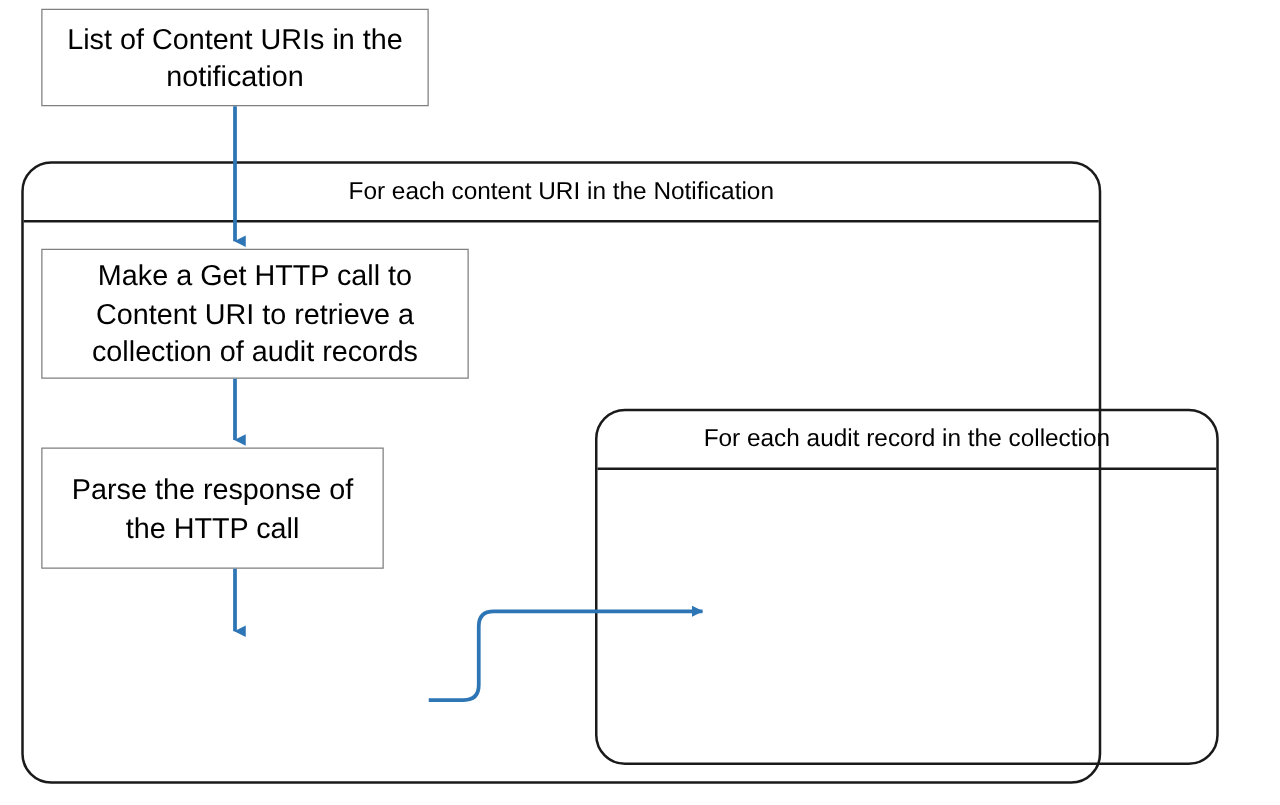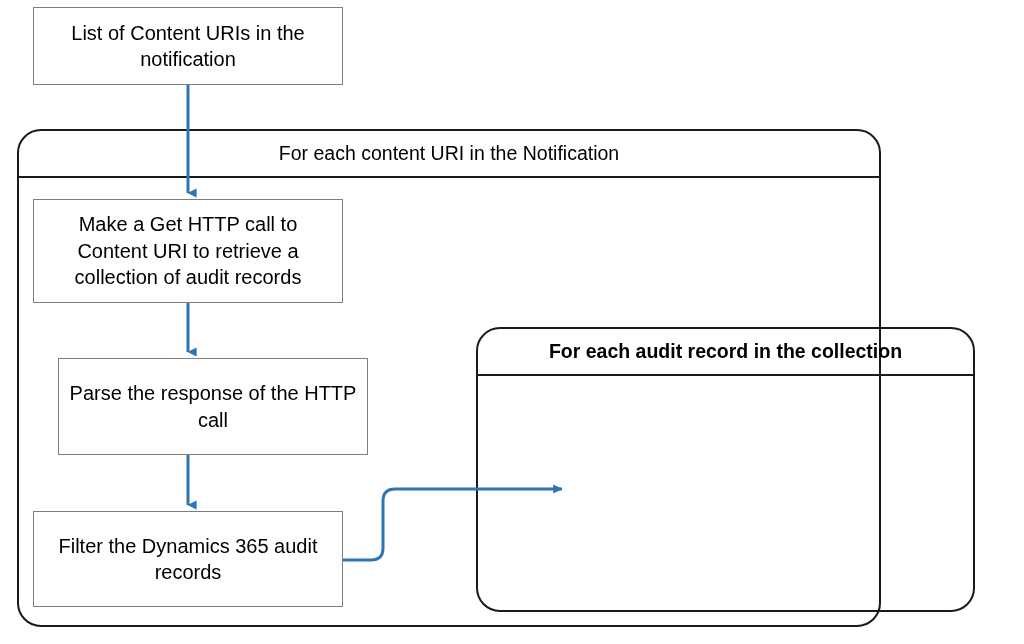--- a/index.html
+++ b/index.html
@@ -23,21 +23,21 @@
   
   .proc-box {
     position: absolute;
     box-sizing: border-box;
     background: #ffffff;
     border: 1px solid #7f7f7f;
     display: flex;
     align-items: center;
     justify-content: center;
     text-align: center;
-    font-size: 20px;
+    font-size: 23px;
     line-height: 1.32;
     color: #000000;
     padding: 14px 10px;
     z-index: 5;
   }
   .proc-box .txt { display: block; width: 100%; }
 
   
   .loop {
     position: absolute;
@@ -78,38 +78,35 @@
 </head>
 <body>
 
 <div id="canvas">
 
   <div class="loop" style="left:17px; top:129px; width:864px; height:498px;">
     <div class="loop-header" style="height:47px;">For each content URI in the Notification</div>
   </div>
 
   <div class="loop" style="left:476px; top:327px; width:499px; height:285px;">
-    <div class="loop-header" style="height:47px;font-weight:bold;">For each audit record in the collection</div>
+    <div class="loop-header" style="height:47px;">For each audit record in the collection</div>
   </div>
 
   <div class="proc-box" style="left:33px; top:7px; width:310px; height:78px;">
     <span class="txt">List of Content URIs in the notification</span>
   </div>
 
-  <div class="proc-box" style="left:33px; top:199px; width:310px; height:104px;">
+  <div class="proc-box" style="left:33px; top:199px; width:342px; height:104px;">
     <span class="txt">Make a Get HTTP call to Content URI to retrieve a collection of audit records</span>
   </div>
 
-  <div class="proc-box" style="left:33px; top:358px; width:310px; height:97px;margin-left:25px;">
+  <div class="proc-box" style="left:33px; top:358px; width:274px; height:97px;">
     <span class="txt">Parse the response of the HTTP call</span>
   </div>
 
-  <div class="proc-box" style="left:33px; top:511px; width:310px; height:96px;">
-    <span class="txt">Filter the Dynamics 365 audit records</span>
-  </div>
 
 
   <svg id="connectors" viewBox="0 0 1024 644">
     <defs>
       <marker id="arrowDown" markerWidth="10" markerHeight="10" refX="5" refY="8.6" orient="auto" markerUnits="userSpaceOnUse">
         <path d="M0.4,0 L9.6,0 L5,9.2 Z" fill="#2E75B6"></path>
       </marker>
       <marker id="arrowRight" markerWidth="10" markerHeight="10" refX="8.8" refY="5" orient="auto" markerUnits="userSpaceOnUse">
         <path d="M0,0.4 L0,9.6 L9.4,5 Z" fill="#2E75B6"></path>
       </marker>

